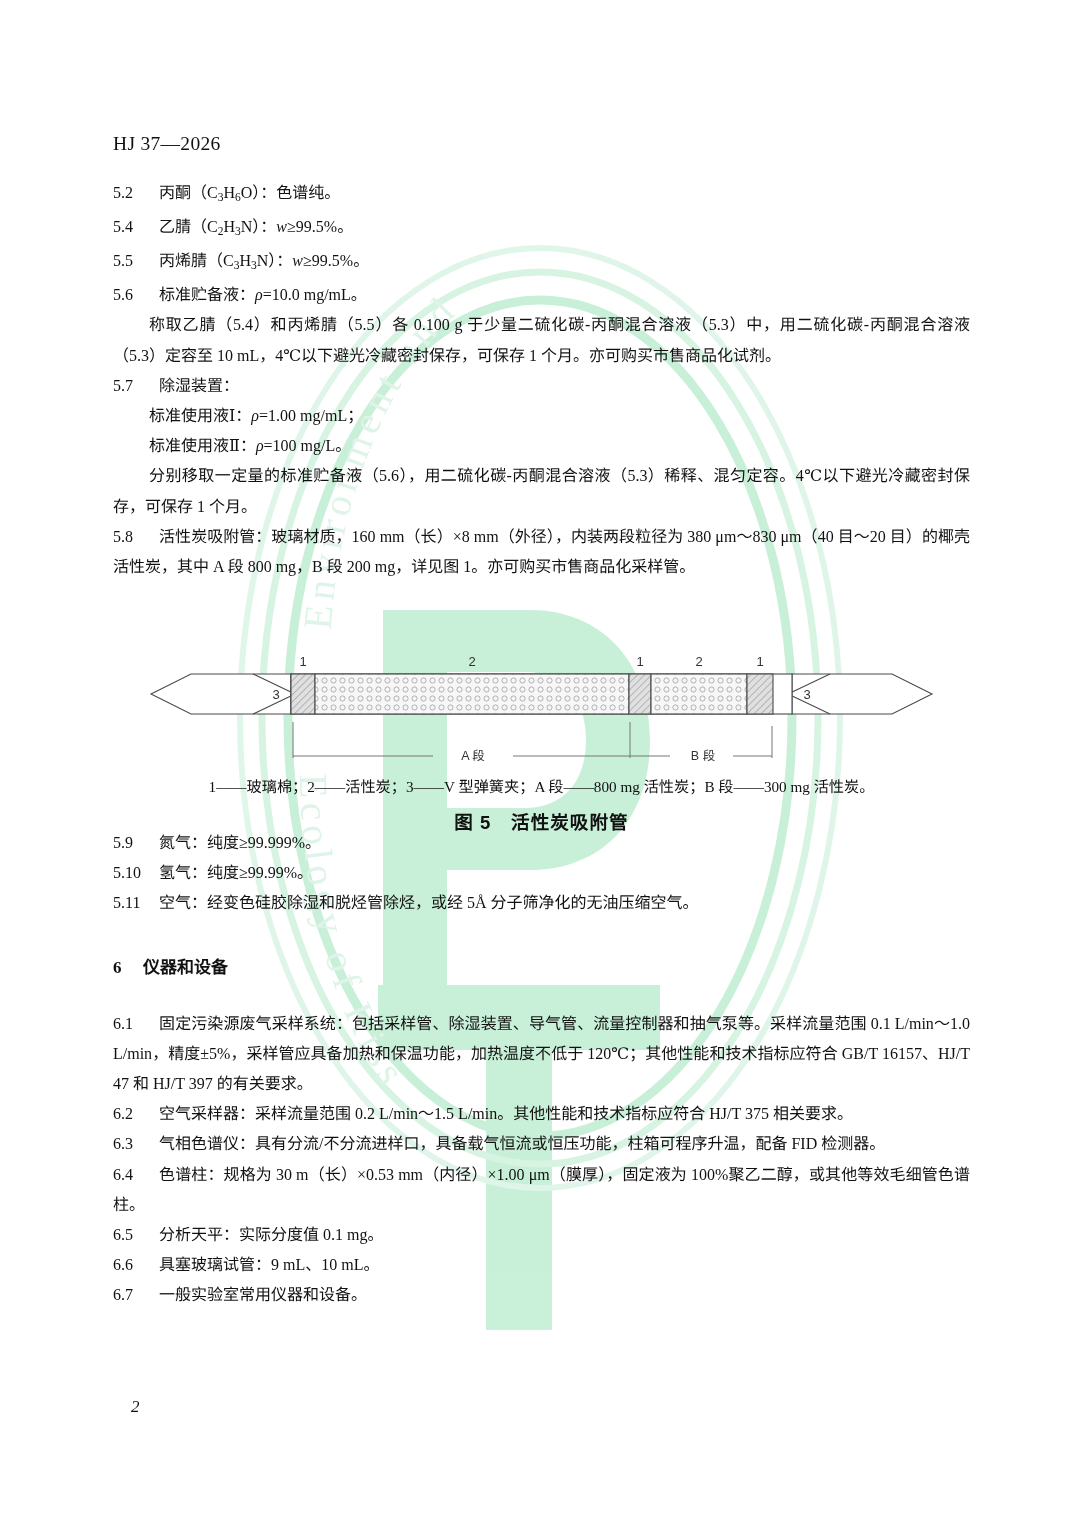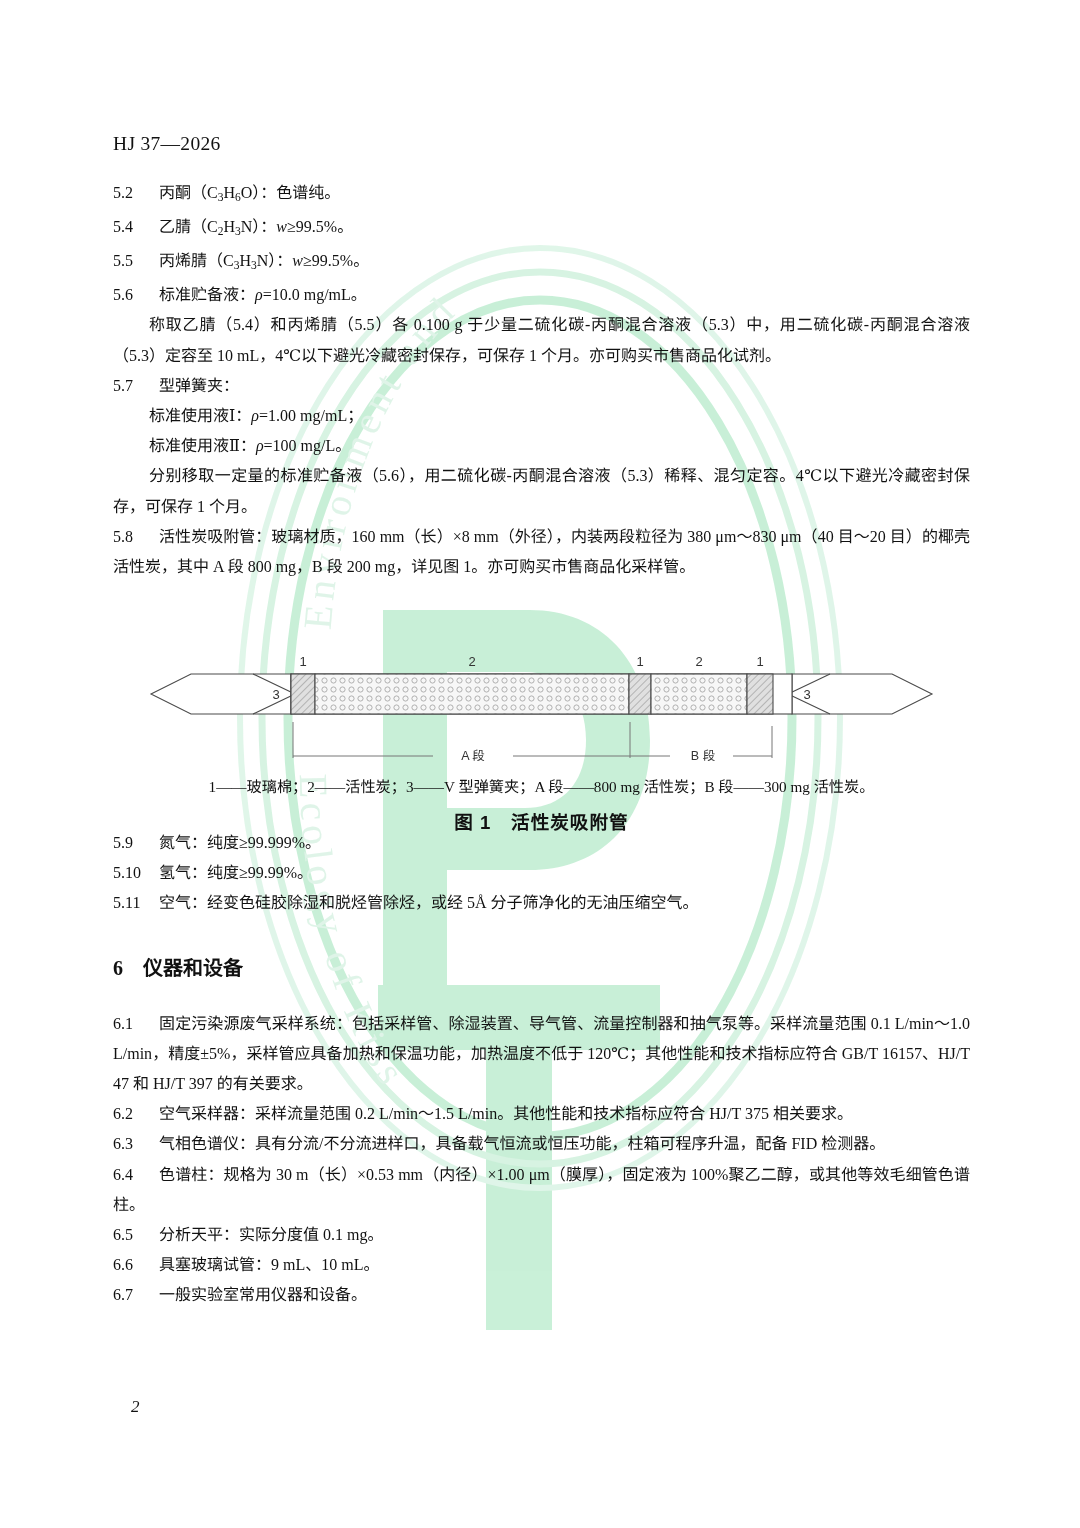--- a/index.html
+++ b/index.html
@@ -69,21 +69,21 @@
     display: inline-block;
     min-width: 46px;
     font-family: "Liberation Serif", serif;
   }
 
   .sub { font-size: 0.72em; vertical-align: -0.25em; }
   .ital { font-style: italic; }
 
   h2.sec {
     margin: 0;
-    font-size: 20px;
+    font-size: 17px;
     font-weight: bold;
     line-height: 30px;
     font-family: "Liberation Sans", "DejaVu Sans", sans-serif;
   }
   h2.sec .num { min-width: 30px; }
   .spacer-md { height: 26px; }
   .spacer-lg { height: 34px; }
 
   
   .figure-wrap {
@@ -187,21 +187,21 @@
         <span class="num">5.5</span><span>丙烯腈（C<span class="sub">3</span>H<span class="sub">3</span>N）：<span class="ital">w</span>≥99.5%。</span>
       </p>
 
       <p class="ln">
         <span class="num">5.6</span><span>标准贮备液：<span class="ital">ρ</span>=10.0 mg/mL。</span>
       </p>
 
       <p class="ln indent2">称取乙腈（5.4）和丙烯腈（5.5）各 0.100 g 于少量二硫化碳-丙酮混合溶液（5.3）中，用二硫化碳-丙酮混合溶液（5.3）定容至 10 mL，4℃以下避光冷藏密封保存，可保存 1 个月。亦可购买市售商品化试剂。</p>
 
       <p class="ln">
-        <span class="num">5.7</span><span>型弹簧夹：</span>
+        <span class="num">5.7</span><span>除湿装置：</span>
       </p>
       <p class="ln indent2">
         标准使用液Ⅰ：<span class="ital">ρ</span>=1.00 mg/mL；
       </p>
       <p class="ln indent2">
         标准使用液Ⅱ：<span class="ital">ρ</span>=100 mg/L。
       </p>
       <p class="ln indent2">分别移取一定量的标准贮备液（5.6），用二硫化碳-丙酮混合溶液（5.3）稀释、混匀定容。4℃以下避光冷藏密封保存，可保存 1 个月。</p>
 
       <p class="ln">
@@ -265,21 +265,21 @@
             <line x1="620" y1="116" x2="659" y2="116"></line>
           </g>
           <g font-family="Liberation Sans, sans-serif" font-size="12.5" fill="#333333" text-anchor="middle">
             <text x="360" y="120">A 段</text>
             <text x="590" y="120">B 段</text>
           </g>
         </svg>
       </div>
 
       <p class="fig-key">1——玻璃棉；2——活性炭；3——V 型弹簧夹；A 段——800 mg 活性炭；B 段——300 mg 活性炭。</p>
-      <p class="fig-title">图 1　活性炭吸附管</p>
+      <p class="fig-title">图 5　活性炭吸附管</p>
     </div>
 
     <div class="body-block" style="top: 828px;">
 
       <p class="ln">
         <span class="num">5.9</span><span>氮气：纯度≥99.999%。</span>
       </p>
       <p class="ln">
         <span class="num">5.10</span><span>氢气：纯度≥99.99%。</span>
       </p>

